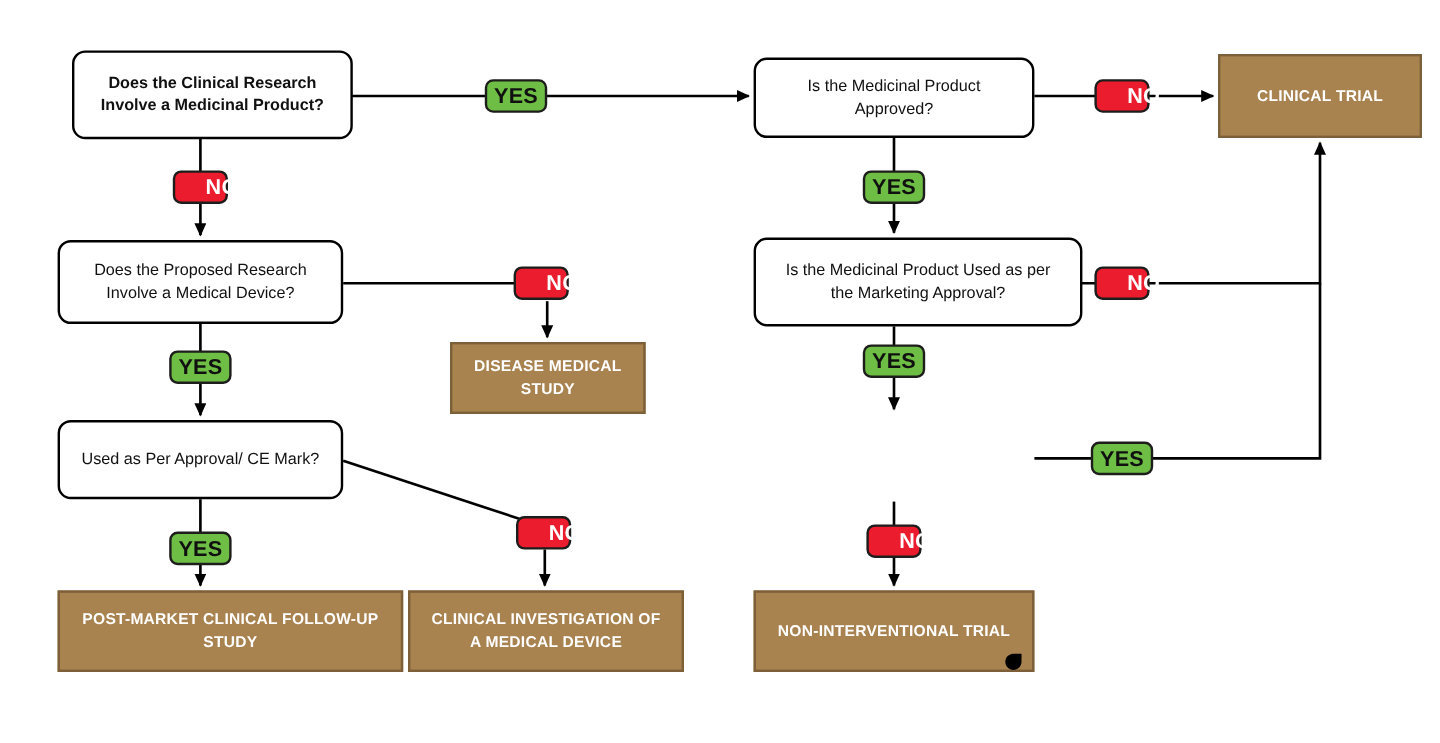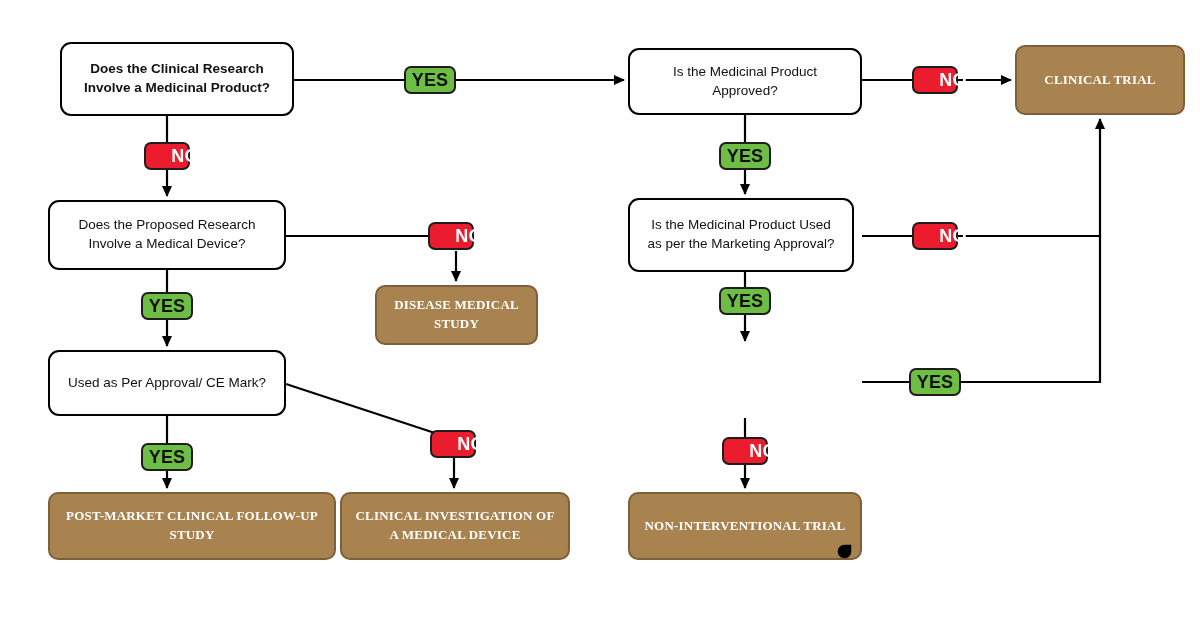--- a/index.html
+++ b/index.html
@@ -16,22 +16,22 @@
   .canvas{position:relative;width:1200px;height:619px;background:#ffffff;overflow:hidden;}
   .connectors{position:absolute;left:0;top:0;z-index:1;}
   .connectors line,.connectors polyline{stroke:var(--line-black,#000);stroke-width:2.2;fill:none;}
   .node{position:absolute;z-index:2;display:flex;align-items:center;justify-content:center;text-align:center;}
   .decision{
     background:#ffffff;border:2px solid var(--box-border,#000);border-radius:11px;
     font-size:13.5px;line-height:1.38;color:#111;padding:4px 14px;
   }
   .outcome{
     background:var(--terminal-brown,#A8824F);border:2px solid var(--terminal-border,#7D6039);
-    border-radius:10px;color:#ffffff;font-weight:700;font-size:13px;line-height:1.45;
-    letter-spacing:.2px;padding:4px 12px;font-family:Liberation Serif, serif;
+    border-radius:0;color:#ffffff;font-weight:700;font-size:13px;line-height:1.45;
+    letter-spacing:.2px;padding:4px 12px;
   }
   .badge{
     position:absolute;z-index:3;display:flex;align-items:center;justify-content:center;
     border:2px solid #1d1d1b;border-radius:7px;font-weight:700;font-size:18px;letter-spacing:.2px;
   }
   .badge.yes{background:var(--yes-green,#6EBE45);color:#101010;}
   .badge.no{background:var(--no-red,#EB1C2D);color:#ffffff;padding-left:36px;}
   .logo{position:absolute;z-index:4;}
 </style>
 </head>
@@ -62,21 +62,21 @@
   </svg>
 
   <div class="node decision" style="left:60px;top:42px;width:234px;height:74px;font-weight:bold;">Does the Clinical Research Involve a Medicinal Product?</div>
 
   <div class="node decision" style="left:48px;top:200px;width:238px;height:70px;">Does the Proposed Research Involve a Medical Device?</div>
 
   <div class="node decision" style="left:48px;top:350px;width:238px;height:66px;">Used as Per Approval/ CE Mark?</div>
 
   <div class="node decision" style="left:628px;top:48px;width:234px;height:67px;">Is the Medicinal Product Approved?</div>
 
-  <div class="node decision" style="left:628px;top:198px;width:226px;height:74px;">Is the Medicinal Product Used as per the Marketing Approval?</div>
+  <div class="node decision" style="left:628px;top:198px;width:274px;height:74px;">Is the Medicinal Product Used as per the Marketing Approval?</div>
 
 
   <div class="node outcome" style="left:375px;top:285px;width:163px;height:60px;">DISEASE MEDICAL STUDY</div>
 
   <div class="node outcome" style="left:48px;top:492px;width:288px;height:68px;">POST-MARKET CLINICAL FOLLOW-UP STUDY</div>
 
   <div class="node outcome" style="left:340px;top:492px;width:230px;height:68px;">CLINICAL INVESTIGATION OF A MEDICAL DEVICE</div>
 
   <div class="node outcome" style="left:1015px;top:45px;width:170px;height:70px;">CLINICAL TRIAL</div>
 

